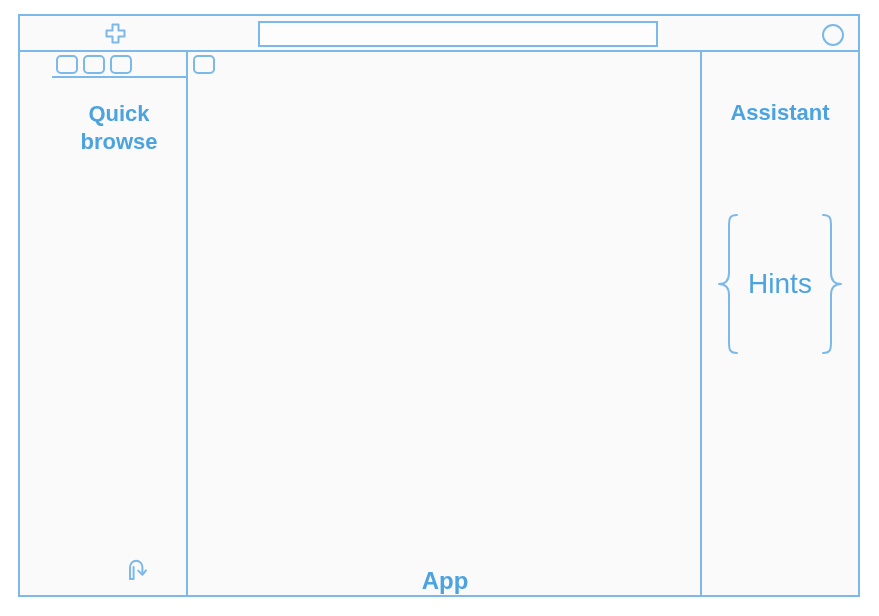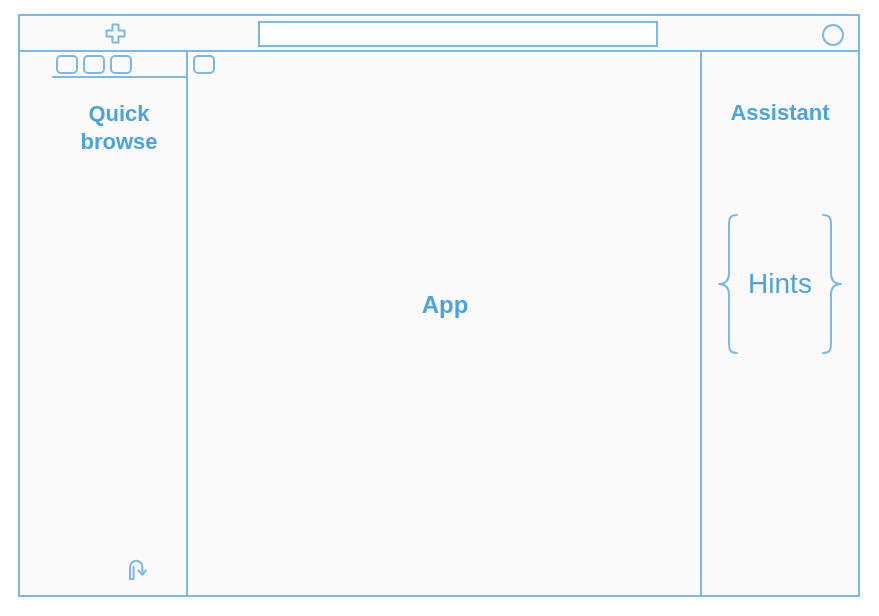--- a/index.html
+++ b/index.html
@@ -154,21 +154,21 @@
   
   #app-panel {
     position: absolute;
     left: 170px;
     top: 0;
     right: 156px;
     bottom: 0;
     box-sizing: border-box;
     border-right: 2px solid var(--line);
     display: flex;
-    align-items: center;
+    align-items: flex-end;
     justify-content: center;
   }
 
   #app-label {
     font-size: 24px;
     font-weight: bold;
     color: var(--ink);
     margin-top: -38px;
   }
 

